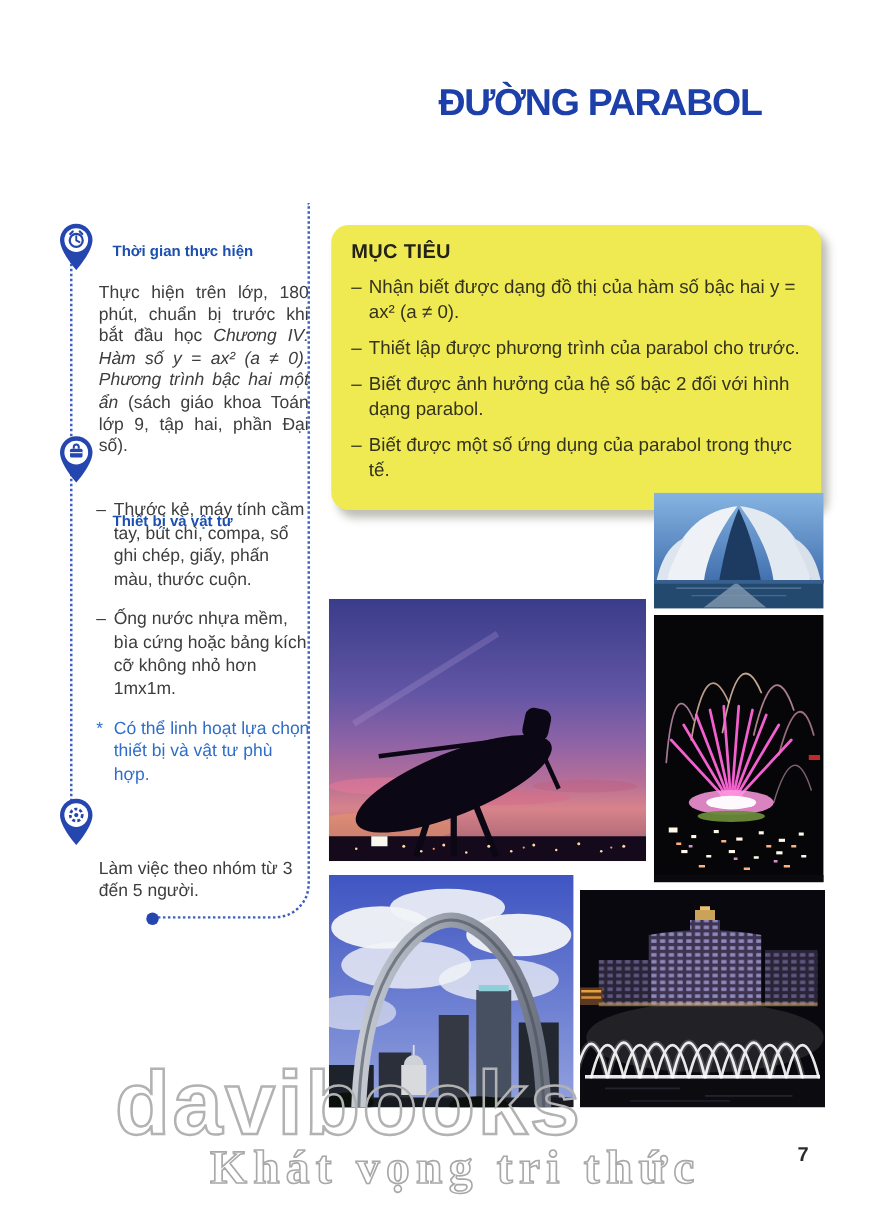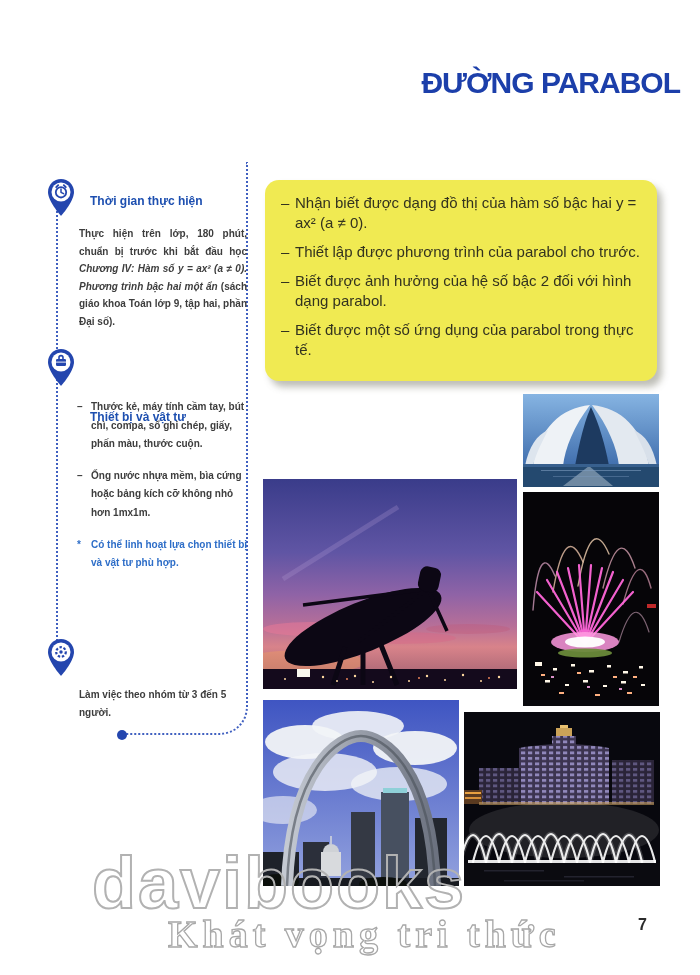--- a/index.html
+++ b/index.html
@@ -10,21 +10,21 @@
   
   .badge { position:absolute; left:38px; top:6px; width:210px; height:147px;
            background:#1c2f9e; border-radius:20px 20px 12px 42px;
            box-shadow:inset 14px 0 0 #3648b4; }
   .badge-label { position:absolute; left:44px; top:76px; font-size:27px; font-weight:bold;
                  color:#ffffff; letter-spacing:0.5px; }
   .badge-number { position:absolute; left:126px; top:26px; font-size:92px; line-height:1;
                   font-weight:bold; color:#ffffff;
                   text-shadow:5px 3px 0 rgba(206,206,216,0.95); }
 
-  .page-title { position:absolute; left:280px; top:66px; width:400px; text-align:right;
+  .page-title { position:absolute; left:280px; top:66px; width:400px; text-align:center;
                 font-size:30px; font-weight:900; letter-spacing:-1px; color:#1c3faa; }
 
   
   .side-frame { position:absolute; left:122px; top:162px; width:126px; height:573px;
                 border-right:2px dotted #4060c0; border-bottom:2px dotted #4060c0;
                 border-bottom-right-radius:28px; }
   .side-frame-dot { position:absolute; left:117px; top:730px; width:10px; height:10px;
                     border-radius:50%; background:#2446ae; }
   .side-connector { position:absolute; left:56px; top:208px; height:448px; width:0;
                     border-left:2px dotted #4060c0; }
@@ -34,21 +34,21 @@
   .pin-time { left:45px; top:178px; }
   .pin-equipment { left:45px; top:348px; }
   .pin-activity { left:45px; top:638px; }
 
   
   .side-heading { position:absolute; font-size:12px; font-weight:bold; color:#1d4fb0; }
   .h-time { left:90px; top:194px; }
   .h-equipment { left:90px; top:366px;margin-top:44px; }
   .h-activity { left:90px; top:654px; }
 
-  .side-body { position:absolute; color:#3d3d3d; font-size:10px; line-height:17.6px;font-weight:bold; }
+  .side-body { position:absolute; color:#3d3d3d; font-size:14px; line-height:17.6px; }
   .time-body { left:79px; top:225px; width:168px; text-align:justify; }
   .time-body .it { font-style:italic; }
 
   .equipment-list { left:77px; top:398px; width:172px; }
   .eq-item { display:flex; margin-bottom:13px; line-height:18.6px; }
   .eq-item .marker { width:14px; flex:0 0 14px; }
   .eq-note { display:flex; color:#2e6ec8; line-height:18.6px; margin-top:2px; }
   .eq-note .marker { width:14px; flex:0 0 14px; }
 
   .activity-body { left:79px; top:686px; width:172px; }
@@ -136,20 +136,21 @@
     <svg width="32" height="40" viewBox="0 0 32 40">
       <path d="M16 1C8.8 1 3 6.8 3 14c0 9.6 13 24 13 24s13-14.4 13-24C29 6.8 23.2 1 16 1z" fill="#2446ae"></path>
       <circle cx="16" cy="14" r="9.5" fill="#ffffff"></circle>
       <circle cx="16" cy="14" r="4.8" fill="none" stroke="#2446ae" stroke-width="2.2" stroke-dasharray="2.4 1.7"></circle>
       <circle cx="16" cy="14" r="1.7" fill="#2446ae"></circle>
     </svg>
   </div>
   <div class="side-body activity-body">Làm việc theo nhóm từ 3 đến 5 người.</div>
 
   <div class="objectives">
+    <div class="objectives-title">MỤC TIÊU</div>
     <div class="obj-bullet">
       <span class="marker">–</span>
       <span>Nhận biết được dạng đồ thị của hàm số bậc hai y = ax² (a ≠ 0).</span>
     </div>
     <div class="obj-bullet">
       <span class="marker">–</span>
       <span>Thiết lập được phương trình của parabol cho trước.</span>
     </div>
     <div class="obj-bullet">
       <span class="marker">–</span>

